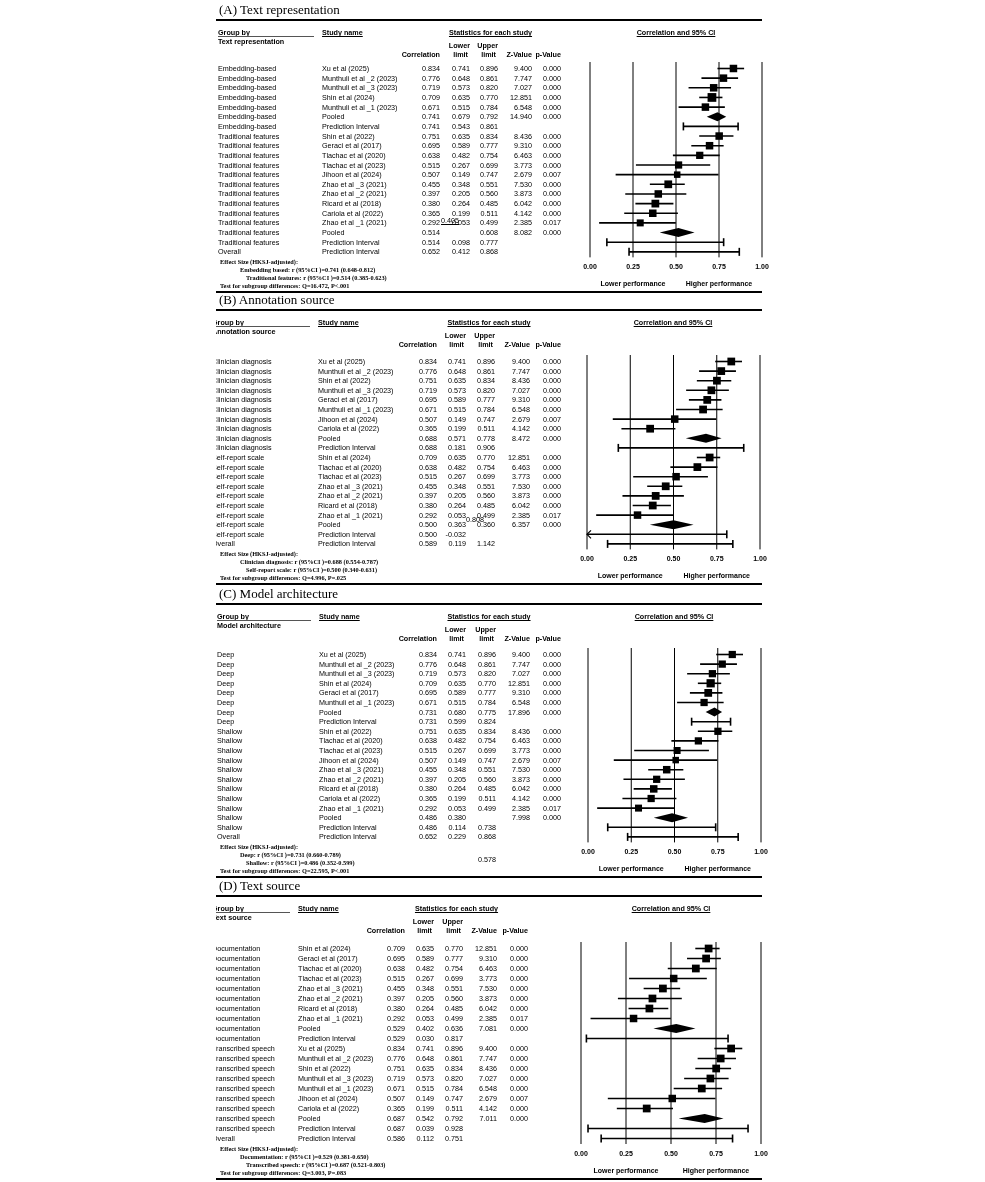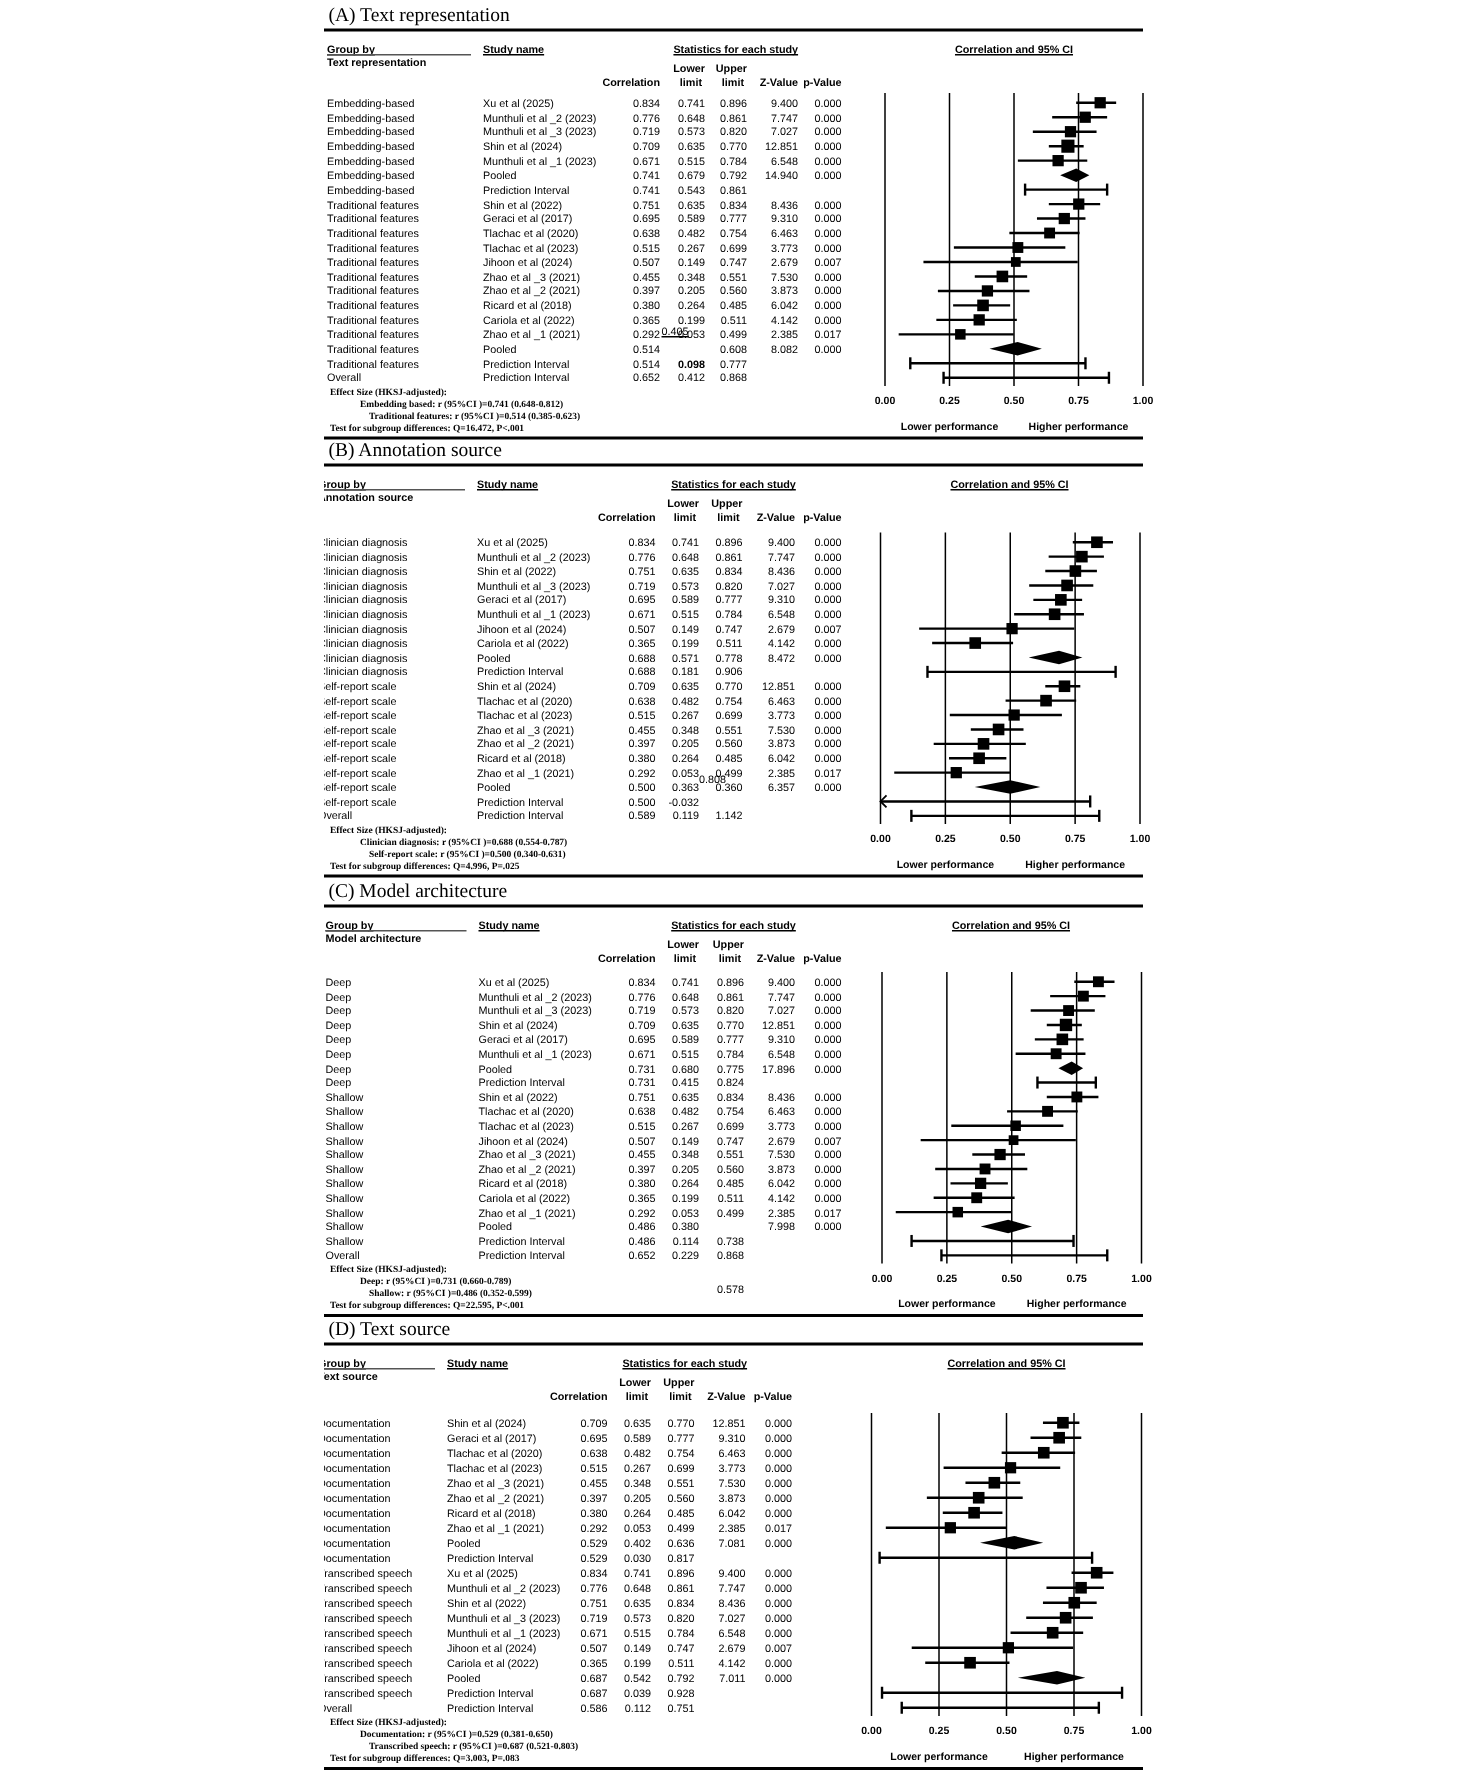--- a/index.html
+++ b/index.html
@@ -194,21 +194,21 @@
           <div class="t " style="top: 228.05px; left: 184px; width: 40px; text-align: right;">0.514</div>
           <div class="t " style="top: 216px; left: 214px; width: 40px; text-align: center; text-decoration: underline;">0.405</div>
           <div class="t " style="top: 228.05px; left: 242px; width: 40px; text-align: right;">0.608</div>
           <div class="t " style="top: 228.05px; left: 276px; width: 40px; text-align: right;">8.082</div>
           <div class="t " style="top: 228.05px; left: 305px; width: 40px; text-align: right;">0.000</div>
         </div>
         <div style="position: absolute; left: 0px; top: 0px;">
           <div class="t " style="top: 237.7px; left: 2px;">Traditional features</div>
           <div class="t " style="top: 237.7px; left: 106px;">Prediction Interval</div>
           <div class="t " style="top: 237.7px; left: 184px; width: 40px; text-align: right;">0.514</div>
-          <div class="t " style="top: 237.7px; left: 214px; width: 40px; text-align: right; font-weight: bold;">0.098</div>
+          <div class="t " style="top: 237.7px; left: 214px; width: 40px; text-align: right;">0.098</div>
           <div class="t " style="top: 237.7px; left: 242px; width: 40px; text-align: right;">0.777</div>
           <div class="t " style="top: 237.7px; left: 276px; width: 40px; text-align: right;"></div>
           <div class="t " style="top: 237.7px; left: 305px; width: 40px; text-align: right;"></div>
         </div>
         <div style="position: absolute; left: 0px; top: 0px;">
           <div class="t " style="top: 247.35px; left: 2px;">Overall</div>
           <div class="t " style="top: 247.35px; left: 106px;">Prediction Interval</div>
           <div class="t " style="top: 247.35px; left: 184px; width: 40px; text-align: right;">0.652</div>
           <div class="t " style="top: 247.35px; left: 214px; width: 40px; text-align: right;">0.412</div>
           <div class="t " style="top: 247.35px; left: 242px; width: 40px; text-align: right;">0.868</div>
@@ -613,21 +613,21 @@
           <div class="t " style="top: 707.6px; left: 181px; width: 40px; text-align: right;">0.731</div>
           <div class="t " style="top: 707.6px; left: 210px; width: 40px; text-align: right;">0.680</div>
           <div class="t " style="top: 707.6px; left: 240px; width: 40px; text-align: right;">0.775</div>
           <div class="t " style="top: 707.6px; left: 274px; width: 40px; text-align: right;">17.896</div>
           <div class="t " style="top: 707.6px; left: 305px; width: 40px; text-align: right;">0.000</div>
         </div>
         <div style="position: absolute; left: 0px; top: 0px;">
           <div class="t " style="top: 717.2px; left: 1px;">Deep</div>
           <div class="t " style="top: 717.2px; left: 103px;">Prediction Interval</div>
           <div class="t " style="top: 717.2px; left: 181px; width: 40px; text-align: right;">0.731</div>
-          <div class="t " style="top: 717.2px; left: 210px; width: 40px; text-align: right;">0.415</div>
+          <div class="t " style="top: 717.2px; left: 210px; width: 40px; text-align: right;">0.599</div>
           <div class="t " style="top: 717.2px; left: 240px; width: 40px; text-align: right;">0.824</div>
           <div class="t " style="top: 717.2px; left: 274px; width: 40px; text-align: right;"></div>
           <div class="t " style="top: 717.2px; left: 305px; width: 40px; text-align: right;"></div>
         </div>
         <div style="position: absolute; left: 0px; top: 0px;">
           <div class="t " style="top: 726.8px; left: 1px;">Shallow</div>
           <div class="t " style="top: 726.8px; left: 103px;">Shin et al (2022)</div>
           <div class="t " style="top: 726.8px; left: 181px; width: 40px; text-align: right;">0.751</div>
           <div class="t " style="top: 726.8px; left: 210px; width: 40px; text-align: right;">0.635</div>
           <div class="t " style="top: 726.8px; left: 240px; width: 40px; text-align: right;">0.834</div>

